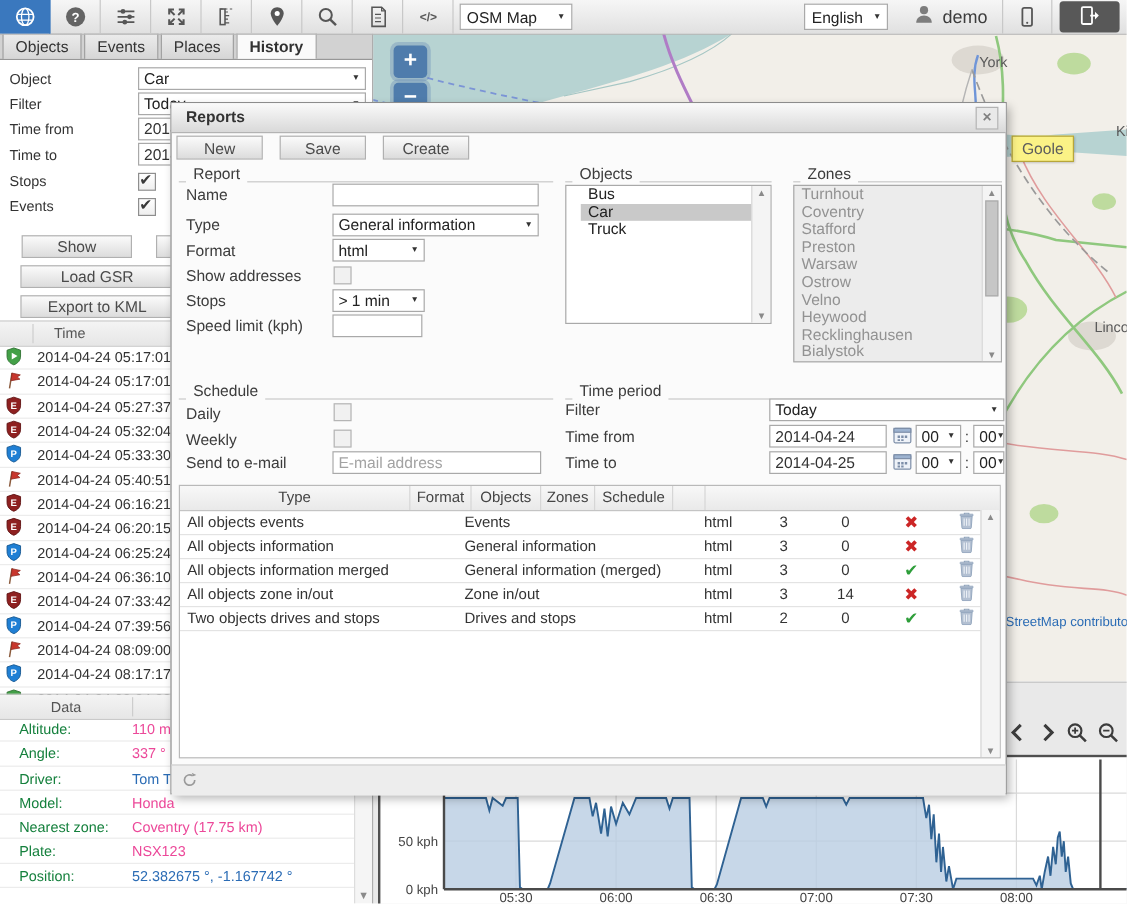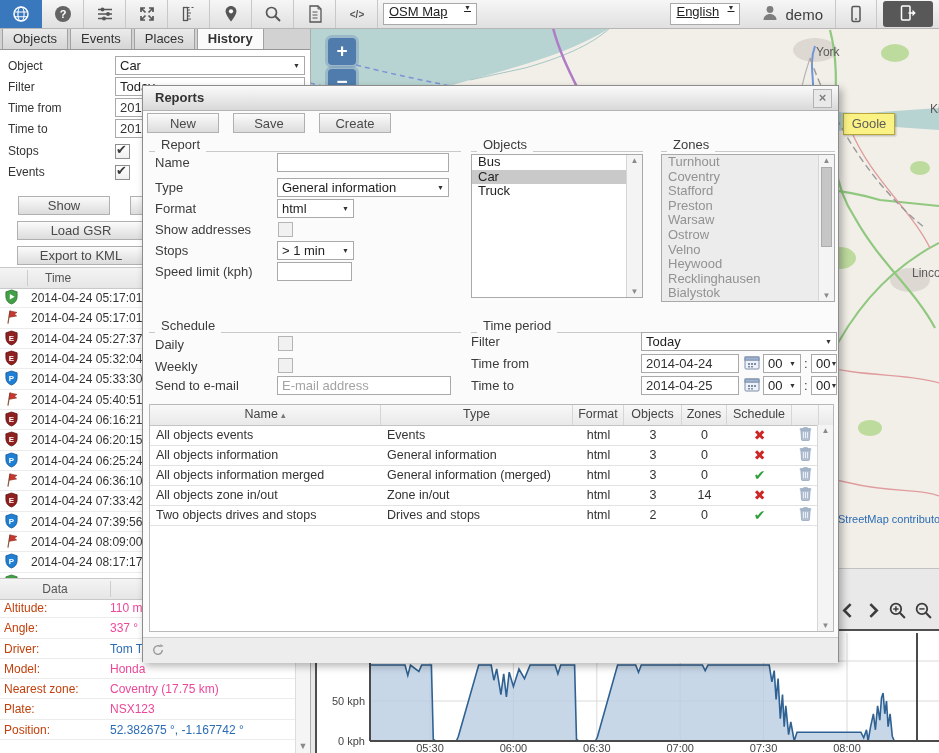--- a/index.html
+++ b/index.html
@@ -9,21 +9,21 @@
 
   
   #toolbar{position:absolute;left:0;top:0;width:939px;height:28px;
     background:linear-gradient(#f6f6f6,#e0e0e0);border-bottom:1px solid #b6b6b6;
     display:flex;align-items:stretch;z-index:5;}
   .tool-slot{width:41px;display:flex;align-items:center;justify-content:center;
     border-right:1px solid #c8c8c8;cursor:pointer;}
   .tool-slot.active{background:#3a78be;border-right:1px solid #3a78be;}
   .tool-slot svg{display:block;}
   .tb-select{margin:3px 0 3px 5px;width:82px;background:#fff;border:1px solid #a9a9a9;
-    display:flex;justify-content:space-between;padding:0 5px;font-size:13px;color:#222;cursor:pointer;text-decoration:underline;}
+    display:flex;align-items:center;justify-content:space-between;padding:0 5px;font-size:13px;color:#222;cursor:pointer;}
   .caret{font-size:7px;color:#333;}
   .tb-spacer{flex:1;}
   .tb-lang{margin:3px 8px 3px 0;width:58px;}
   .tb-user{display:flex;align-items:center;gap:5px;padding:0 12px;font-size:15px;color:#3d3d3d;cursor:pointer;}
   .tb-phone{width:40px;border-left:1px solid #c8c8c8;border-right:1px solid #c8c8c8;}
   .tb-logout{width:50px;background:#585858;display:flex;align-items:center;justify-content:center;
     border-radius:3px;margin:1px 6px 1px 6px;cursor:pointer;}
 
   
   #left-panel{position:absolute;left:0;top:28px;width:310px;height:725px;background:#fff;
@@ -47,21 +47,21 @@
   .checkbox.checked::after{content:"✔";position:absolute;left:0px;top:-3px;font-size:13px;color:#3a3a3a;}
   .lbtn{position:absolute;height:19px;background:linear-gradient(#fbfbfb,#dcdcdc);
     border:1px solid #b0b0b0;font-size:13px;color:#4a4a4a;text-align:center;line-height:18px;cursor:pointer;box-sizing:border-box;}
   .list-head{position:absolute;left:0;width:295px;height:20px;background:linear-gradient(#f4f4f4,#e6e6e6);
     border-top:1px solid #c9c9c9;border-bottom:1px solid #c9c9c9;color:#555;}
   .list-head .hsep{position:absolute;top:2px;bottom:2px;width:1px;background:#cdcdcd;}
   .trow{height:19.33px;border-bottom:1px solid #ececec;position:relative;cursor:pointer;}
   .trow .ticon{position:absolute;left:4px;top:1px;}
   .trow .ttime{position:absolute;left:31px;top:3px;color:#333;}
   .drow{height:19.3px;border-bottom:1px solid #ececec;position:relative;}
-  .drow .dlbl{position:absolute;left:4px;top:3px;color:#c2410c;}
+  .drow .dlbl{position:absolute;left:16px;top:3px;color:#15803d;}
   .drow .dval{position:absolute;left:110px;top:3px;color:#ec4899;white-space:nowrap;}
   .drow .dval.lnk{color:#2b6cb5;cursor:pointer;}
   #lp-scroll{position:absolute;left:295px;top:239px;bottom:0;width:14px;background:#f5f5f5;border-left:1px solid #ddd;}
   #lp-scroll .sarr{position:absolute;left:0;right:0;bottom:2px;text-align:center;color:#8a8a8a;font-size:9px;cursor:pointer;}
 
   
   #map{position:absolute;left:310px;top:28px;width:629px;height:540px;overflow:hidden;z-index:1;cursor:grab;}
   #map svg{position:absolute;left:0;top:0;}
   .zoombtn{position:absolute;left:18px;width:28px;height:27px;background:#4f7cac;color:#fff;
     font-size:19px;font-weight:bold;text-align:center;line-height:26px;border-radius:4px;
@@ -575,21 +575,21 @@
     <div class="sel" style="position:absolute;left:134px;top:155px;width:77px;height:19px;">
       <span>&gt; 1 min</span>
       <span class="caret">▼</span>
     </div>
     <span class="mrow-lbl" style="left:12px;top:178px;">Speed limit (kph)</span>
     <input class="tinput" style="position: absolute; left: 134px; top: 176px; width: 75px;" value="">
 
     <div class="leg" style="left:328px;top:52px;width:172px;">
         <span>Objects</span>
       </div>
-    <div class="listbox" id="objects-listbox" style="left:328px;top:68px;width:172px;height:144px;">
+    <div class="listbox" id="objects-listbox" style="left:328px;top:68px;width:172px;height:116px;padding-left:12px;">
       <div class="lbitem">Bus</div>
         <div class="lbitem selected">Car</div>
         <div class="lbitem">Truck</div>
         <div class="vscroll">
         <span class="up">▲</span>
         <span class="dn">▼</span>
       </div>
     </div>
 
     <div class="leg" style="left:518px;top:52px;width:174px;">
@@ -660,21 +660,20 @@
       <span class="caret">▼</span>
     </div>
     <span class="mrow-lbl" style="left:661px;top:292px;">:</span>
     <div class="sel" style="position:absolute;left:668px;top:290px;width:26px;height:19px;overflow:hidden;">
       <span>00</span>
       <span class="caret">▼</span>
     </div>
 
     <div id="mtable">
       <div class="mthead" id="mtable-head">
-          <div class="mth" style="width: 231px;">Name<span class="sorticon">▴</span></div>
           <div class="mth" style="width: 192px;">Type</div>
           <div class="mth" style="width: 51px;">Format</div>
           <div class="mth" style="width: 58px;">Objects</div>
           <div class="mth" style="width: 45px;">Zones</div>
           <div class="mth" style="width: 65px;">Schedule</div>
           <div class="mth" style="width: 27px;"></div>
         </div>
       <div id="mtable-body">
           <div class="mtr">
             <div class="mtd l" style="width:231px">All objects events</div>

